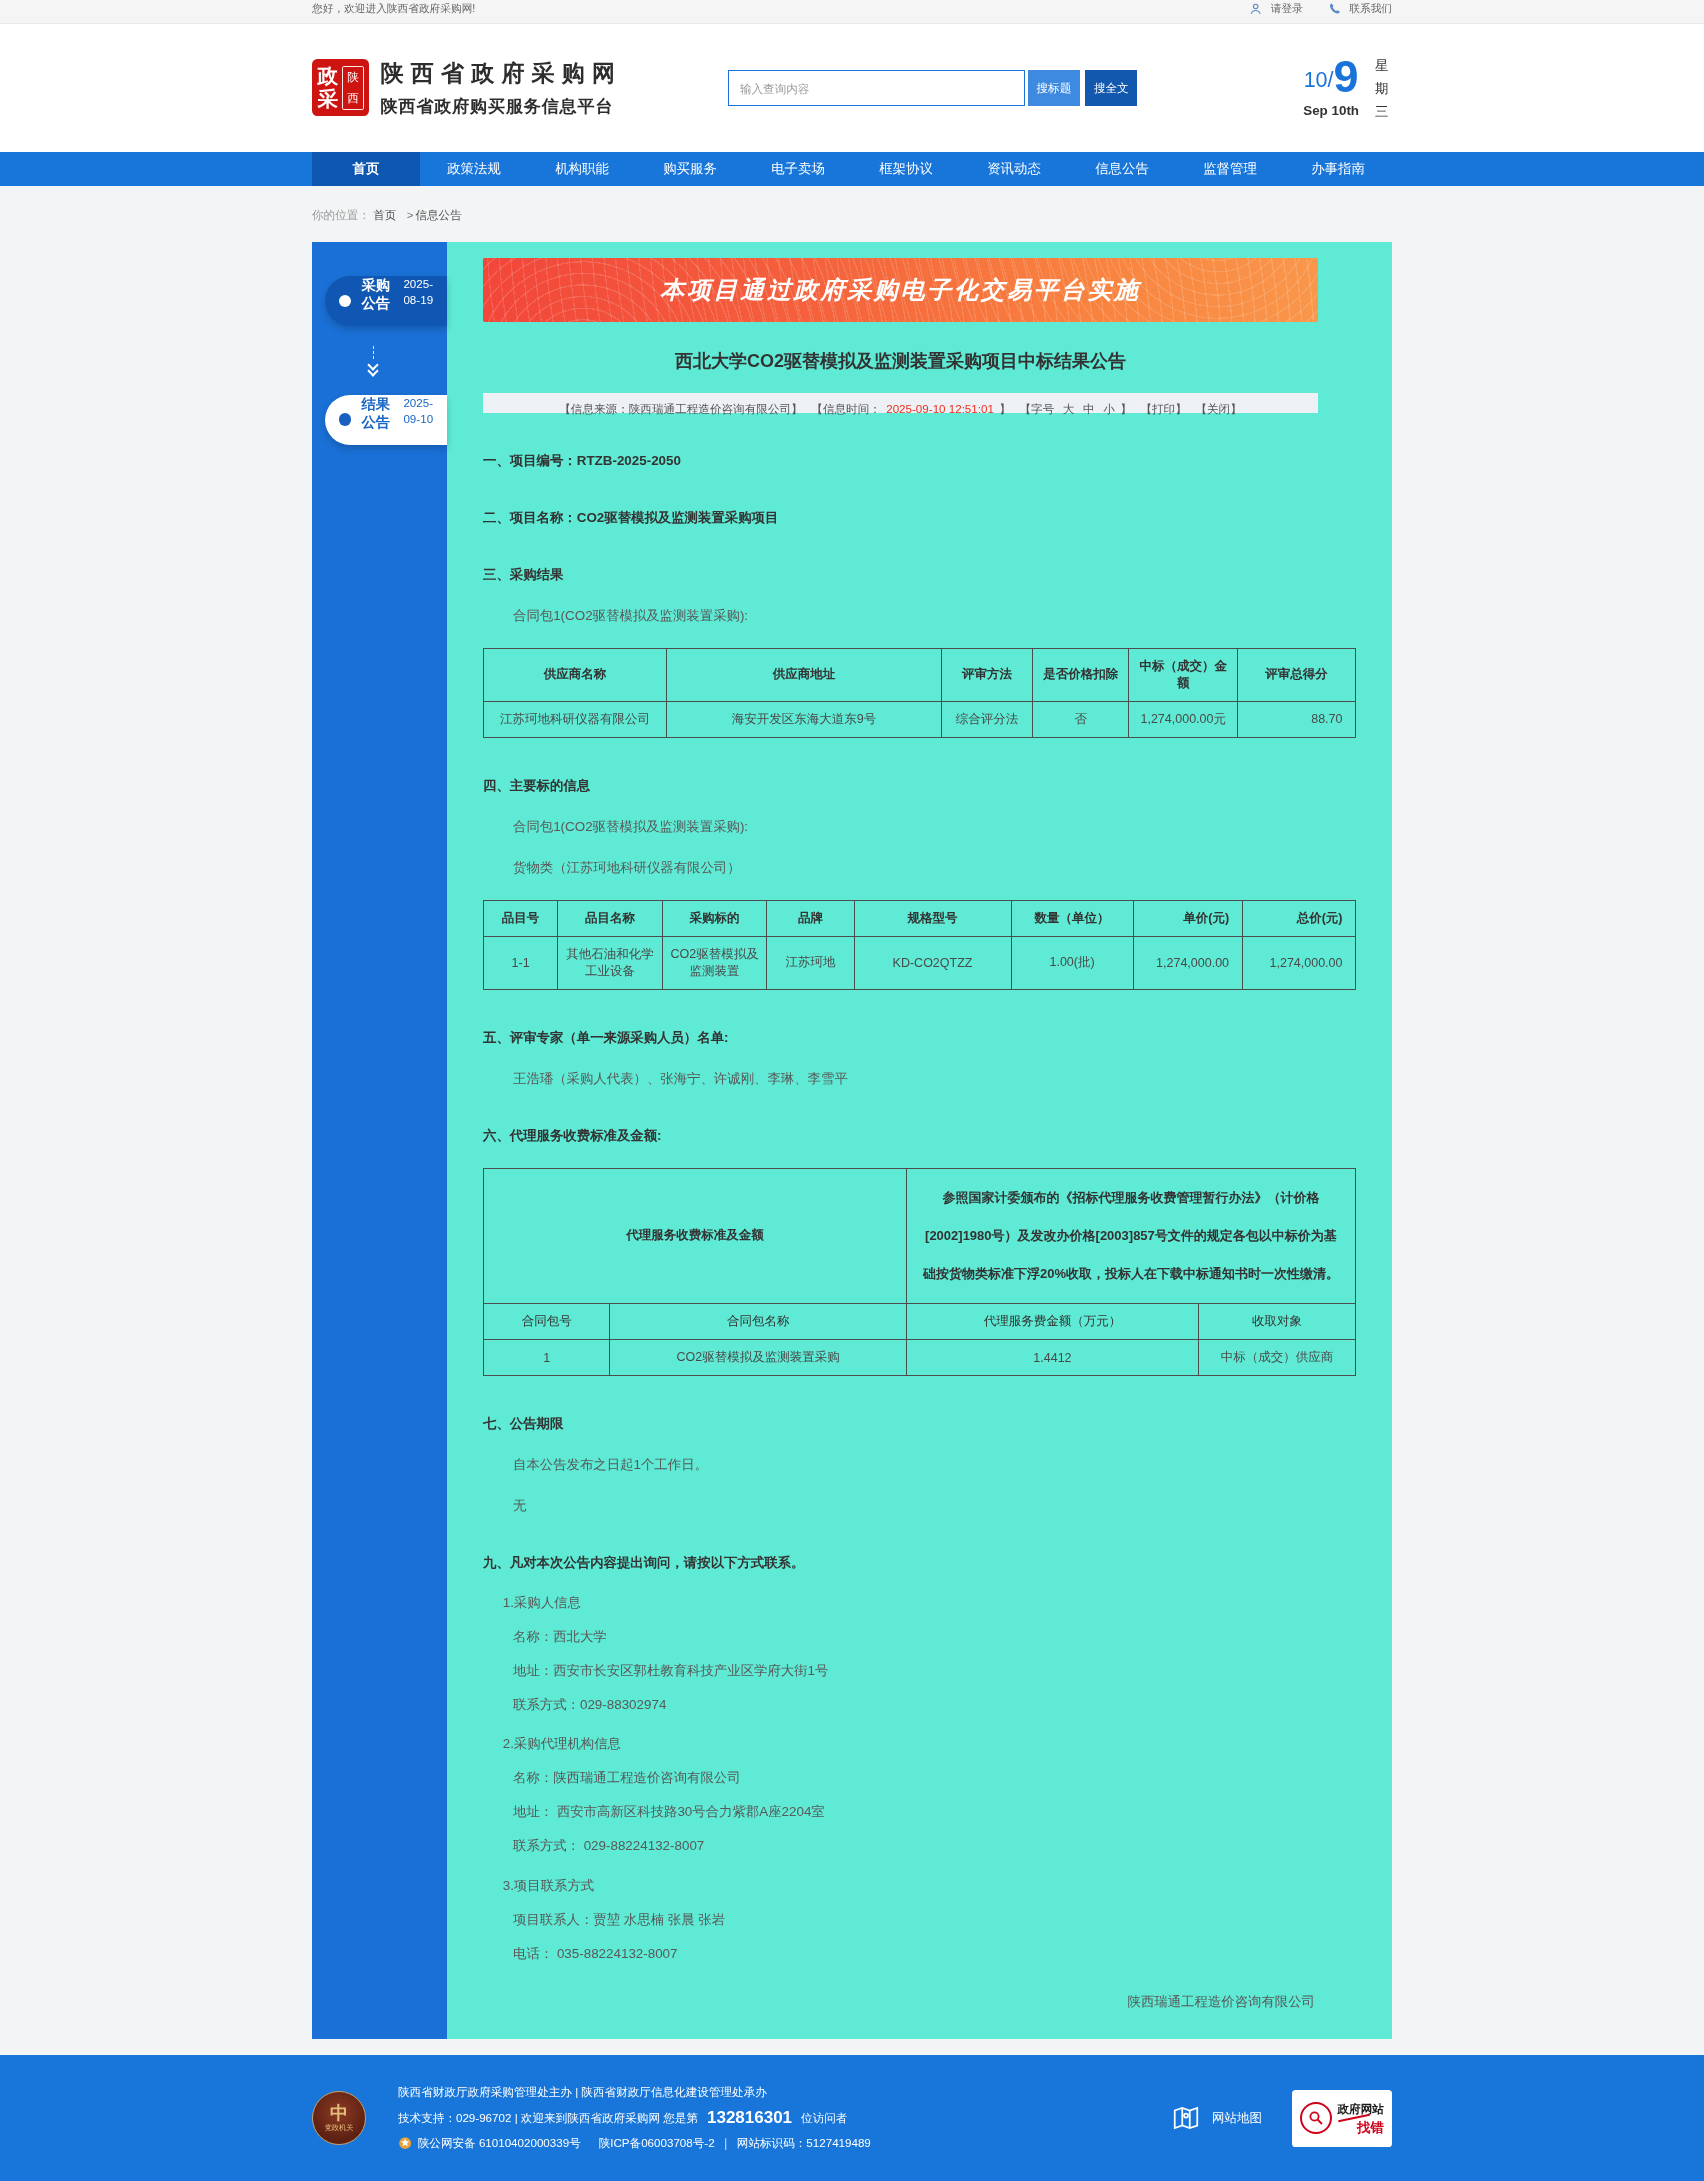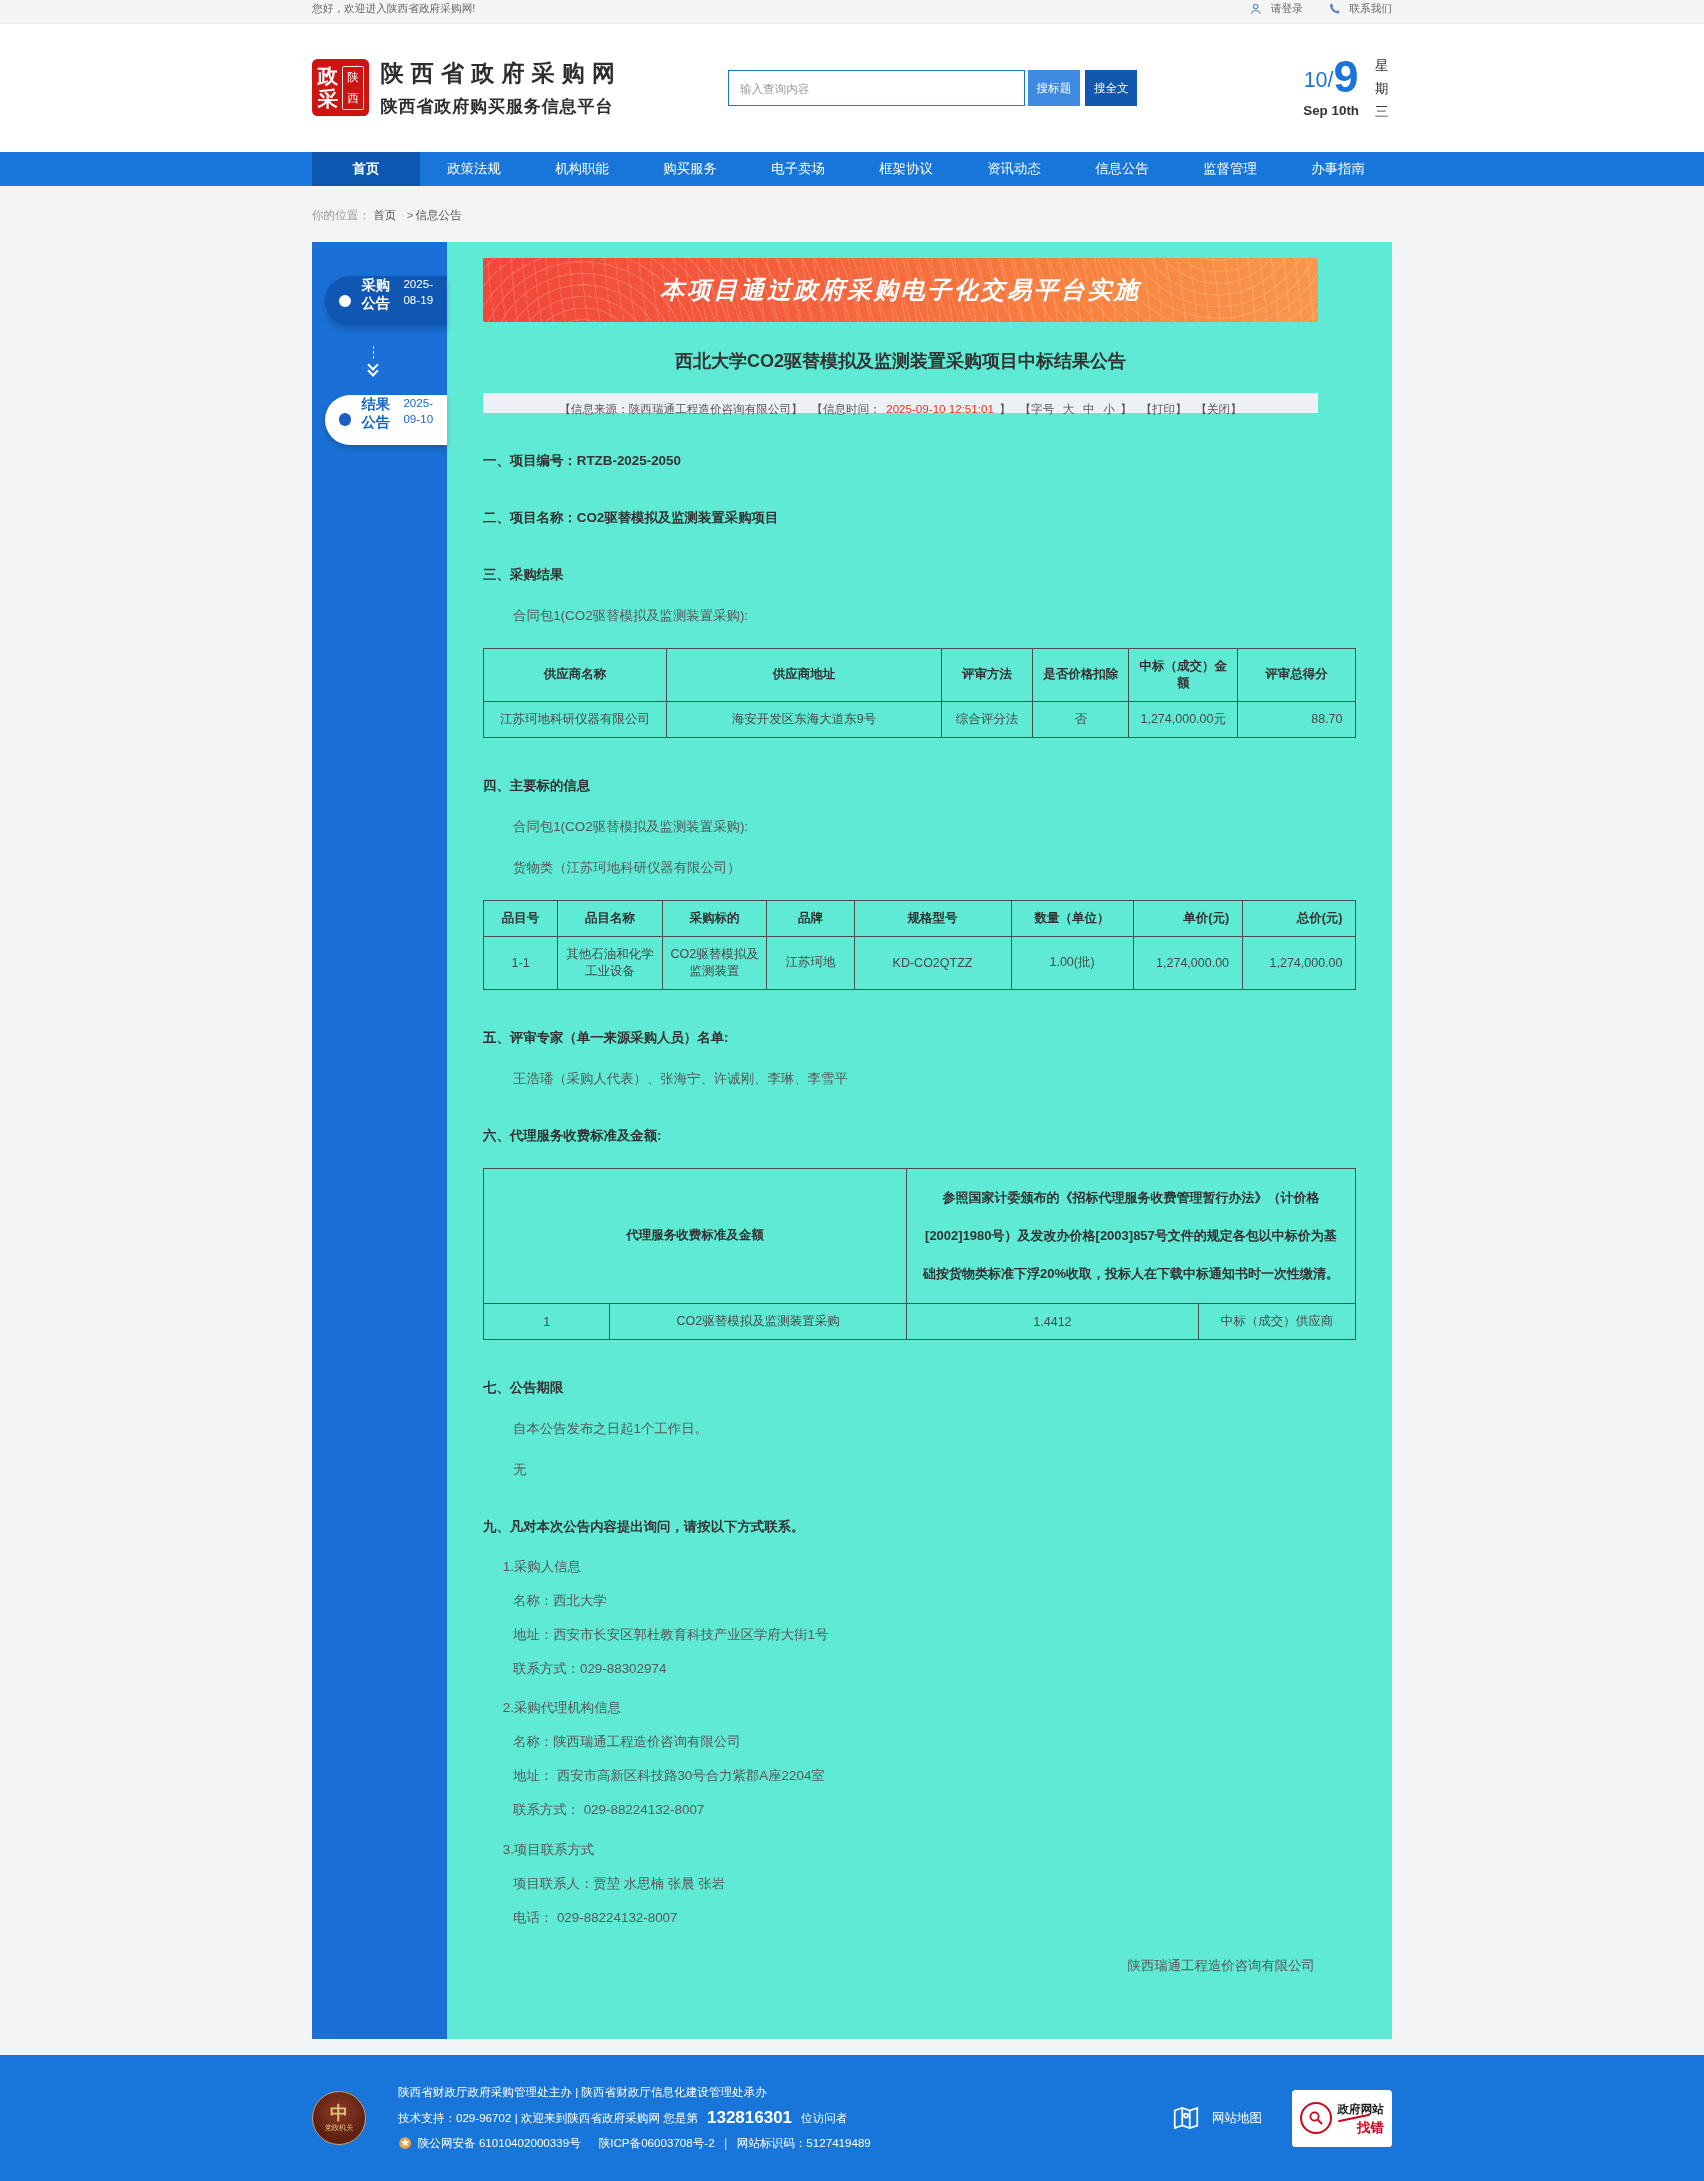--- a/index.html
+++ b/index.html
@@ -338,20 +338,26 @@
           <col style="width:34%">
           <col style="width:33.5%">
           <col style="width:18%">
         </colgroup>
       <tbody>
           <tr>
         <td colspan="2" class="merged-label">代理服务收费标准及金额</td>
         <td colspan="2" class="merged-text">参照国家计委颁布的《招标代理服务收费管理暂行办法》（计价格[2002]1980号）及发改办价格[2003]857号文件的规定各包以中标价为基础按货物类标准下浮20%收取，投标人在下载中标通知书时一次性缴清。</td>
       </tr>
       <tr>
+        <th>合同包号</th>
+        <th>合同包名称</th>
+        <th>代理服务费金额（万元）</th>
+        <th>收取对象</th>
+      </tr>
+      <tr>
         <td>1</td>
         <td>CO2驱替模拟及监测装置采购</td>
         <td>1.4412</td>
         <td>中标（成交）供应商</td>
       </tr>
     </tbody>
       </table>
 
     <h3 class="sec">七、公告期限</h3>
     <p class="para">自本公告发布之日起1个工作日。</p>
@@ -365,21 +371,21 @@
     <div class="contact-line">地址：西安市长安区郭杜教育科技产业区学府大街1号</div>
     <div class="contact-line">联系方式：029-88302974</div>
 
     <div class="contact-group">2.采购代理机构信息</div>
     <div class="contact-line">名称：陕西瑞通工程造价咨询有限公司</div>
     <div class="contact-line">地址： 西安市高新区科技路30号合力紫郡A座2204室</div>
     <div class="contact-line">联系方式： 029-88224132-8007</div>
 
     <div class="contact-group">3.项目联系方式</div>
     <div class="contact-line">项目联系人：贾堃 水思楠 张晨 张岩</div>
-    <div class="contact-line">电话： 029-88224132-8007</div>
+    <div class="contact-line">电话： 035-88224132-8007</div>
 
     <div class="sign sign-company">陕西瑞通工程造价咨询有限公司</div>
 
   </main>
 </div>
 
 <div class="footgap"></div>
 
 <div class="footer">
   <div class="container foot-inner">

